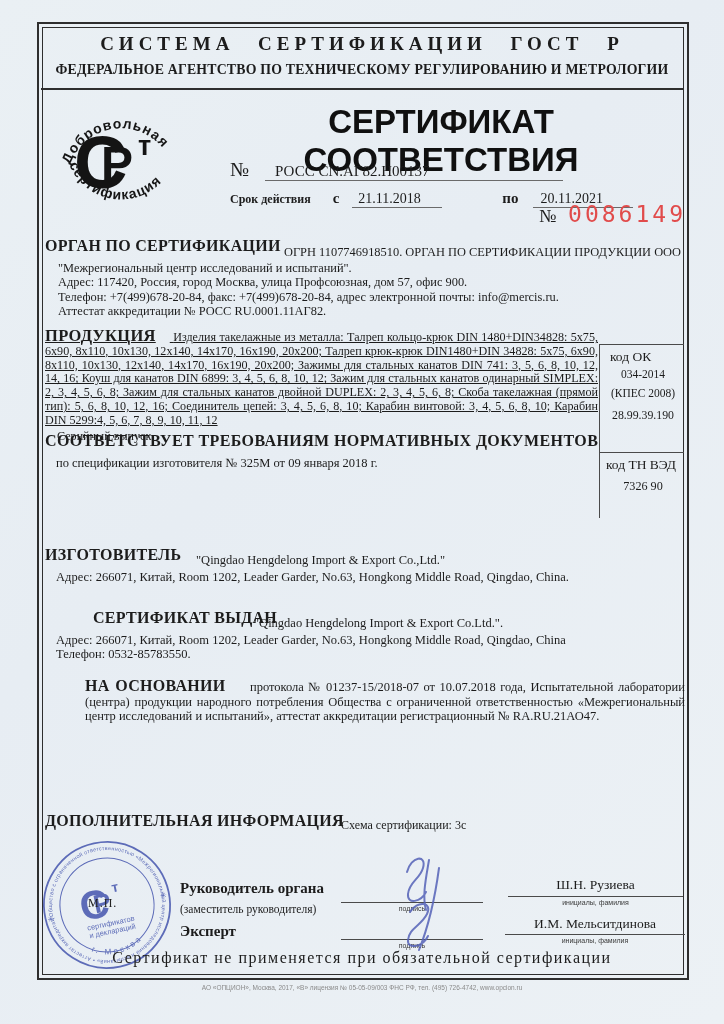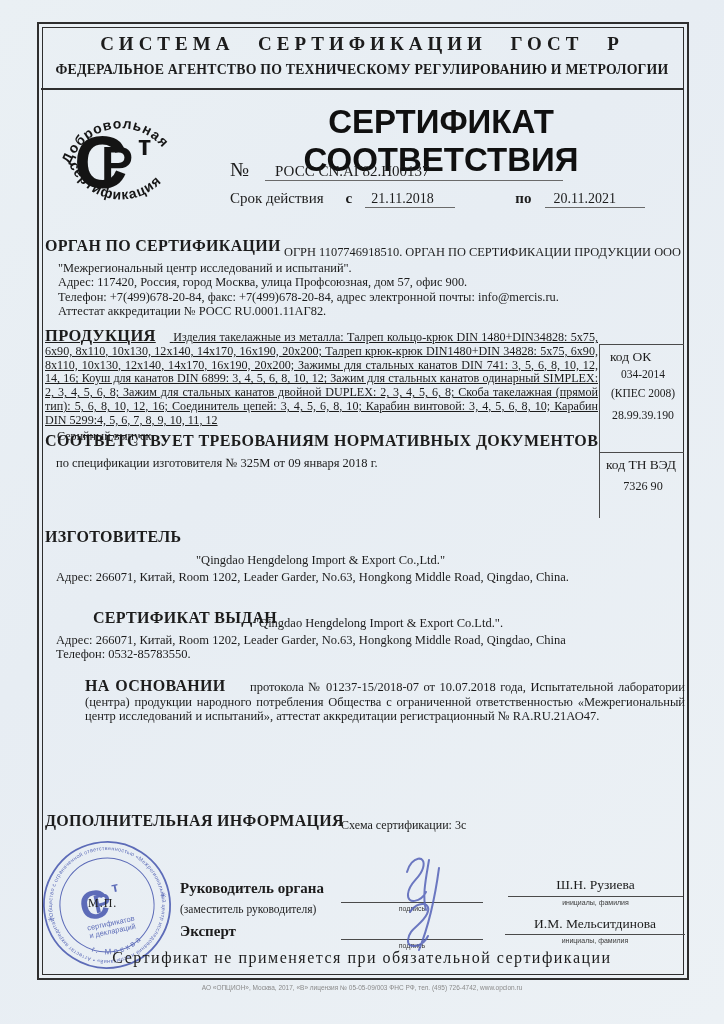--- a/index.html
+++ b/index.html
@@ -55,27 +55,31 @@
   </svg>
 
   <div class="abs title">СЕРТИФИКАТ СООТВЕТСТВИЯ</div>
 
   <div class="abs" style="left:230px; top:158px;">
     <span style="font-size:20px;">№</span>
     <span class="u" style="display:inline-block; width:288px; margin-left:12px; padding-left:10px; font-size:15px;">РОСС CN.АГ82.H00137</span>
   </div>
 
   <div class="abs" style="left:230px; top:189px;">
-    <span style="font-weight:normal; font-size:15px;">Срок действия</span>
+    <span style="font-weight:bold; font-size:12px;">Срок действия</span>
     <span style="font-weight:bold; font-size:15px; margin-left:18px;">с</span>
     <span class="u" style="display:inline-block; width:84px; margin-left:9px; padding-left:6px; font-size:14px;">21.11.2018</span>
     <span style="font-weight:bold; font-size:15px; margin-left:56px;">по</span>
     <span class="u" style="display:inline-block; width:92px; margin-left:10px; padding-left:8px; font-size:14px;">20.11.2021</span>
   </div>
 
+  <div class="abs" style="right:38px; top:201px; text-align:right;">
+    <span style="font-size:18px;">№</span>
+    <span class="red-num" style="margin-left:8px;">0086149</span>
+  </div>
 
   <div class="abs sh" style="left:45px; top:237px;">ОРГАН ПО СЕРТИФИКАЦИИ</div>
   <div class="abs serif12" style="left:284px; top:245px;">ОГРН 1107746918510. ОРГАН ПО СЕРТИФИКАЦИИ ПРОДУКЦИИ ООО</div>
   <div class="abs serif12" style="left:58px; top:261px; line-height:14.3px;">
     <div>"Межрегиональный центр исследований и испытаний".</div>
     <div>Адрес: 117420, Россия, город Москва, улица Профсоюзная, дом 57, офис 900.</div>
     <div>Телефон: +7(499)678-20-84, факс: +7(499)678-20-84, адрес электронной почты: info@mercis.ru.</div>
     <div>Аттестат аккредитации № РОСС RU.0001.11АГ82.</div>
   </div>
 
@@ -93,21 +97,21 @@
   <div class="abs" style="left:600px; top:368px; width:86px; text-align:center; font-size:11.5px;">034-2014</div>
   <div class="abs" style="left:600px; top:387px; width:86px; text-align:center; font-size:11.5px;">(КПЕС 2008)</div>
   <div class="abs" style="left:600px; top:408px; width:86px; text-align:center; font-size:11.8px;">28.99.39.190</div>
   <div class="abs hline" style="left:599px; top:452px; width:85px;"></div>
   <div class="abs" style="left:606px; top:457px; font-size:13.5px;">код ТН ВЭД</div>
   <div class="abs" style="left:600px; top:479px; width:86px; text-align:center; font-size:12.2px;">7326 90</div>
 
   <div class="abs sh" style="left:45px; top:432px; letter-spacing:0.4px;">СООТВЕТСТВУЕТ ТРЕБОВАНИЯМ НОРМАТИВНЫХ ДОКУМЕНТОВ</div>
   <div class="abs" style="left:56px; top:456px; font-size:12.5px;">по спецификации изготовителя № 325М от 09 января 2018 г.</div>
 
-  <div class="abs sh" style="left:45px; top:528px;">ИЗГОТОВИТЕЛЬ</div>
+  <div class="abs sh" style="left:45px; top:546px;">ИЗГОТОВИТЕЛЬ</div>
   <div class="abs" style="left:196px; top:553px; font-size:12.5px;">"Qingdao Hengdelong Import &amp; Export Co.,Ltd."</div>
   <div class="abs" style="left:56px; top:570px; font-size:12.5px;">Адрес: 266071, Китай, Room 1202, Leader Garder, No.63, Hongkong Middle Road, Qingdao, China.</div>
 
   <div class="abs sh" style="left:45px; top:609px;margin-left:48px;">СЕРТИФИКАТ ВЫДАН</div>
   <div class="abs" style="left:254px; top:616px; font-size:12.5px;">"Qingdao Hengdelong Import &amp; Export Co.Ltd.".</div>
   <div class="abs" style="left:56px; top:633px; font-size:12.5px;">Адрес: 266071, Китай, Room 1202, Leader Garder, No.63, Hongkong Middle Road, Qingdao, China</div>
   <div class="abs" style="left:56px; top:647px; font-size:12.5px;">Телефон: 0532-85783550.</div>
 
   <div class="abs" style="left:45px; top:679px; width:640px;">
     <p class="just" style="font-size:12.5px; line-height:14.6px;margin-left:40px;">

